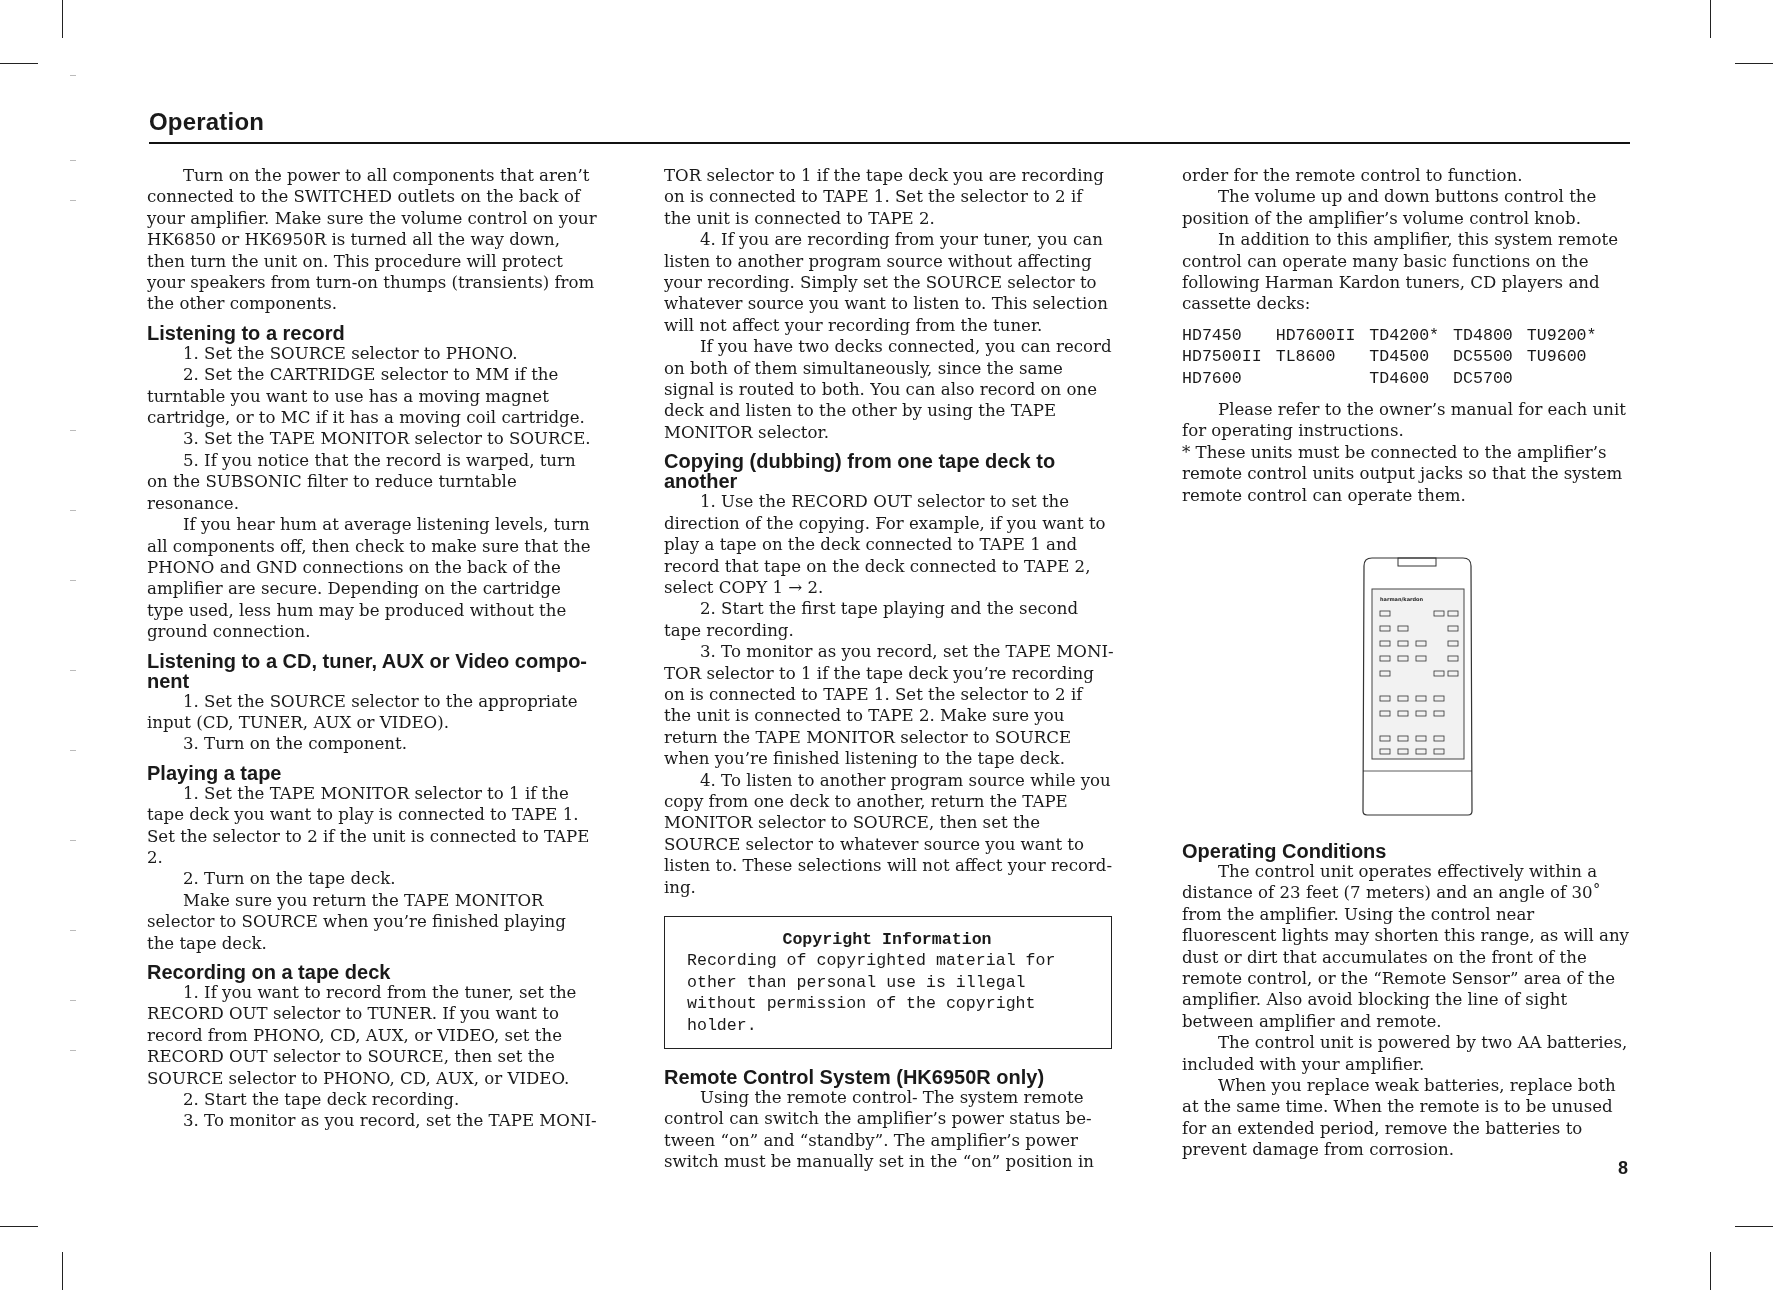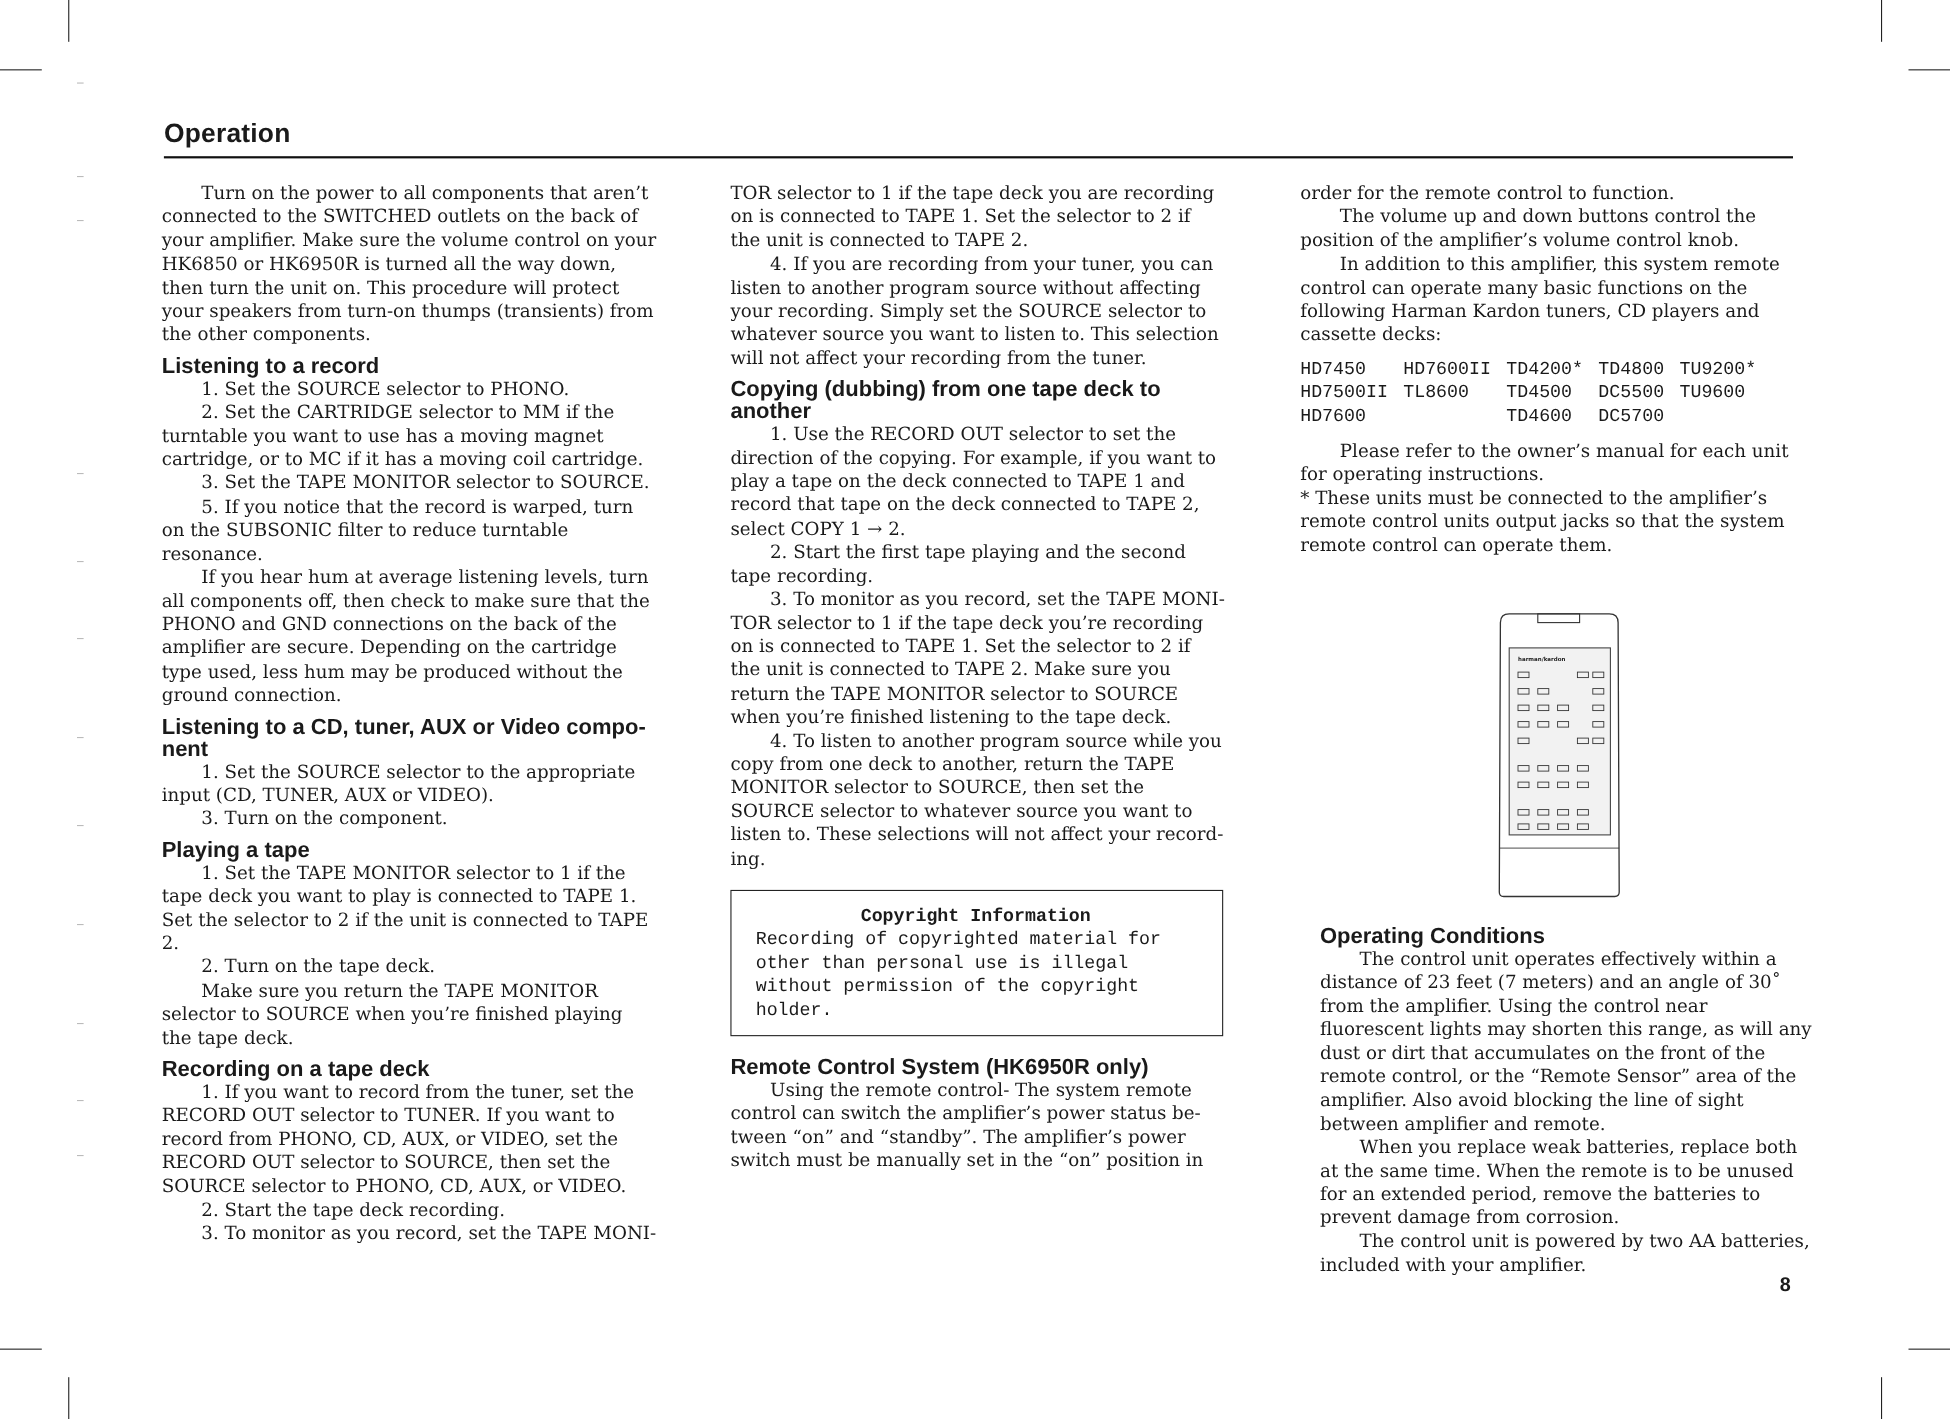--- a/index.html
+++ b/index.html
@@ -70,20 +70,21 @@
   <p class="ind">Make sure you return the TAPE MONITOR selector to SOURCE when you’re finished playing the tape deck.</p>
   <h3>Recording on a tape deck</h3>
   <p class="ind">1. If you want to record from the tuner, set the RECORD OUT selector to TUNER. If you want to record from PHONO, CD, AUX, or VIDEO, set the RECORD OUT selector to SOURCE, then set the SOURCE selector to PHONO, CD, AUX, or VIDEO.</p>
   <p class="ind">2. Start the tape deck recording.</p>
   <p class="ind">3. To monitor as you record, set the TAPE MONI-</p>
 </div>
 
 <div class="col c2">
   <p>TOR selector to 1 if the tape deck you are recording on is connected to TAPE 1. Set the selector to 2 if the unit is connected to TAPE 2.</p>
   <p class="ind">4. If you are recording from your tuner, you can listen to another program source without affecting your recording. Simply set the SOURCE selector to whatever source you want to listen to. This selection will not affect your recording from the tuner.</p>
+  <p class="ind">If you have two decks connected, you can record on both of them simultaneously, since the same signal is routed to both. You can also record on one deck and listen to the other by using the TAPE MONITOR selector.</p>
   <h3>Copying (dubbing) from one tape deck to another</h3>
   <p class="ind">1. Use the RECORD OUT selector to set the direction of the copying. For example, if you want to play a tape on the deck connected to TAPE 1 and record that tape on the deck connected to TAPE 2, select COPY 1 → 2.</p>
   <p class="ind">2. Start the first tape playing and the second tape recording.</p>
   <p class="ind">3. To monitor as you record, set the TAPE MONI-TOR selector to 1 if the tape deck you’re recording on is connected to TAPE 1. Set the selector to 2 if the unit is connected to TAPE 2. Make sure you return the TAPE MONITOR selector to SOURCE  when you’re finished listening to the tape deck.</p>
   <p class="ind">4. To listen to another program source while you copy from one deck to another, return the TAPE MONITOR selector to SOURCE, then set the SOURCE selector to whatever source you want to listen to. These selections will not affect your record-ing.</p>
   <div class="copy-box">
     <div class="copy-title">Copyright Information</div>
     <div>Recording of copyrighted material for other than personal use is illegal without permission of the copyright holder.</div>
   </div>
   <h3>Remote Control System (HK6950R only)</h3>
@@ -159,20 +160,20 @@
       <rect x="56" y="180" width="10" height="5"></rect>
       <rect x="74" y="180" width="10" height="5"></rect>
     <rect x="20" y="193" width="10" height="5"></rect>
       <rect x="38" y="193" width="10" height="5"></rect>
       <rect x="56" y="193" width="10" height="5"></rect>
       <rect x="74" y="193" width="10" height="5"></rect>
   </g>
   <line x1="3" y1="215" x2="112" y2="215" stroke="#333" stroke-width="0.8"></line>
 </svg>
 
-<div class="col c3" style="top:841px;margin-left:18px;">
+<div class="col c3" style="top:841px;">
   <h3 style="margin-top:0">Operating Conditions</h3>
   <p class="ind">The control unit operates effectively within a distance of 23 feet (7 meters) and an angle of 30˚ from the amplifier. Using the control near fluorescent lights may shorten this range, as will any dust or dirt that accumulates on the front of the remote control, or the “Remote Sensor” area of the amplifier. Also avoid blocking the line of sight between amplifier and remote.</p>
+  <p class="ind">The control unit is powered by  two AA batteries, included with your amplifier.</p>
   <p class="ind">When you replace weak batteries, replace both at the same time. When the remote is to be unused for an extended period, remove the batteries to prevent damage from corrosion.</p>
-  <p class="ind">The control unit is powered by  two AA batteries, included with your amplifier.</p>
 </div>
 
 <div class="pagenum">8</div>
 
 </body></html>

